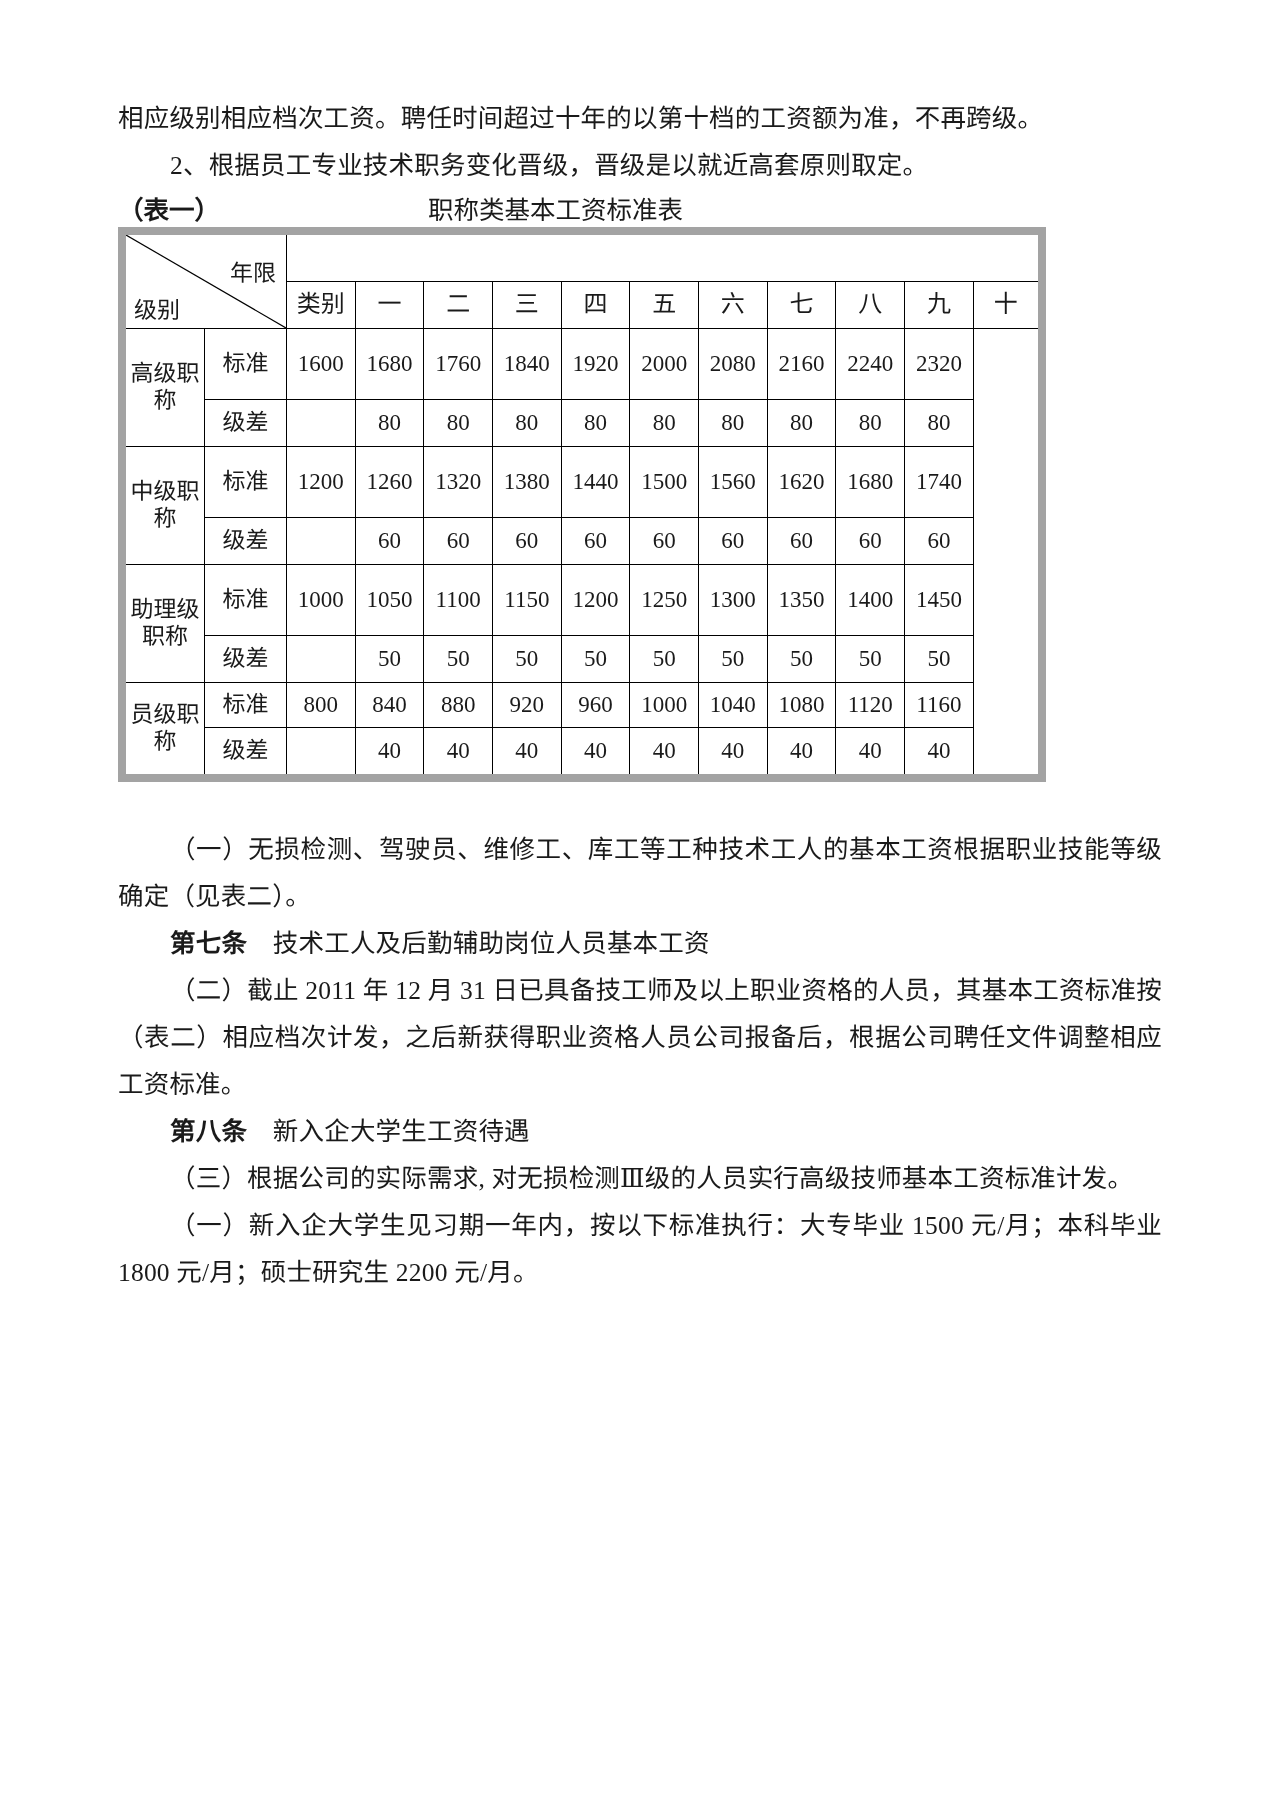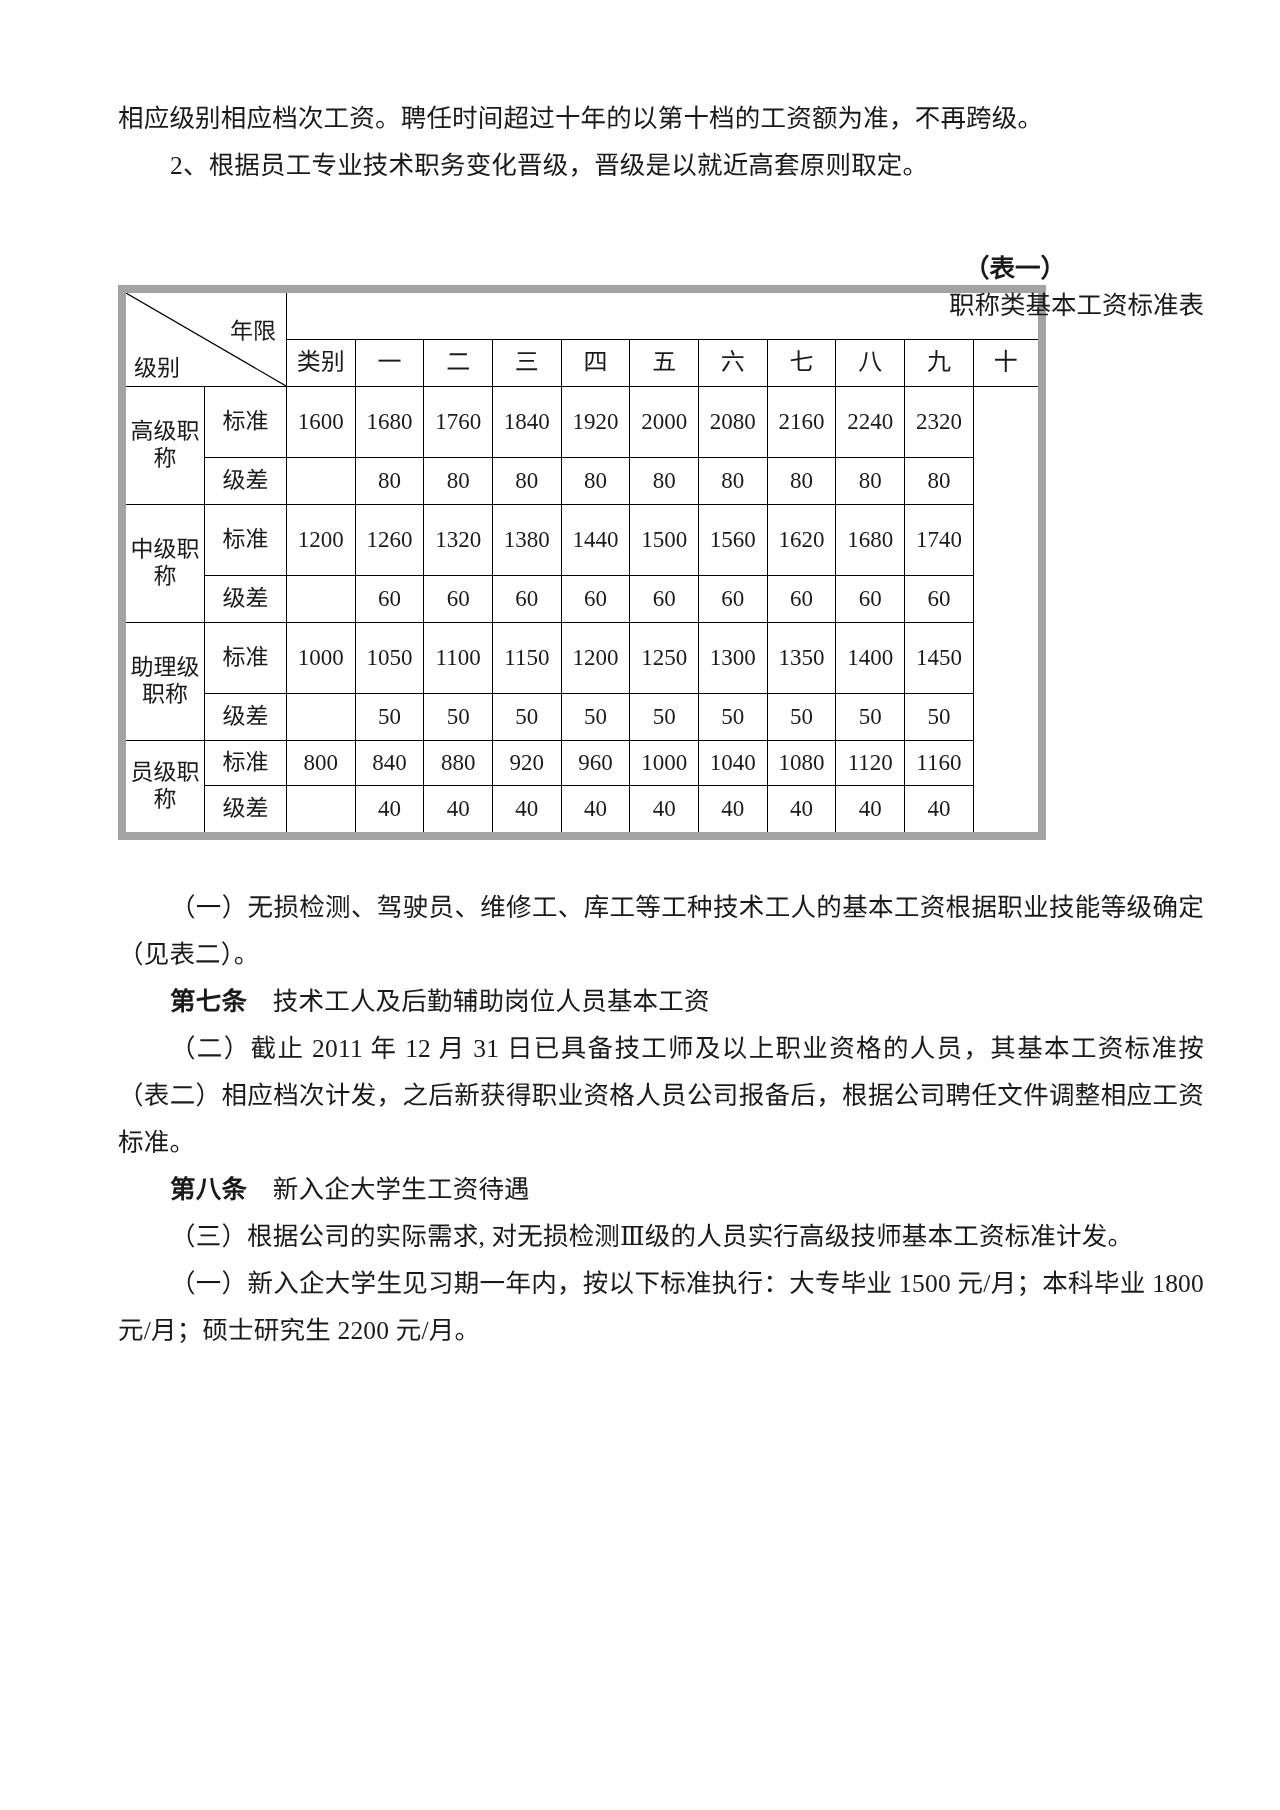--- a/index.html
+++ b/index.html
@@ -14,21 +14,21 @@
     font-family: "Liberation Serif", "DejaVu Serif", serif;
     color: #1a1a1a;
     position: relative;
     overflow: hidden;
   }
   .page {
     position: relative;
     width: 1280px;
     height: 1810px;
     box-sizing: border-box;
-    padding: 95px 76px 0 118px;
+    padding: 95px 118px 0 118px;
   }
   
   .para {
     font-size: 25.5px;
     line-height: 47px;
     letter-spacing: 0.2px;
     text-align: justify;
     margin: 0;
     white-space: nowrap;
   }
@@ -37,26 +37,24 @@
   }
   .para.wrap {
     white-space: normal;
   }
   .bold {
     font-weight: bold;
   }
   
   .caption-row {
     display: flex;
-    align-items: flex-end;
-    margin-top: 58px;
+    align-items: flex-start;
     margin-bottom: 4px;
     position: relative;
     height: 34px;
-    flex-direction: column;
   }
   .caption-label {
     font-size: 25.5px;
     font-weight: bold;
     width: 240px;
   }
   .caption-title {
     font-size: 25.5px;
     font-weight: normal;
     flex: 1;

